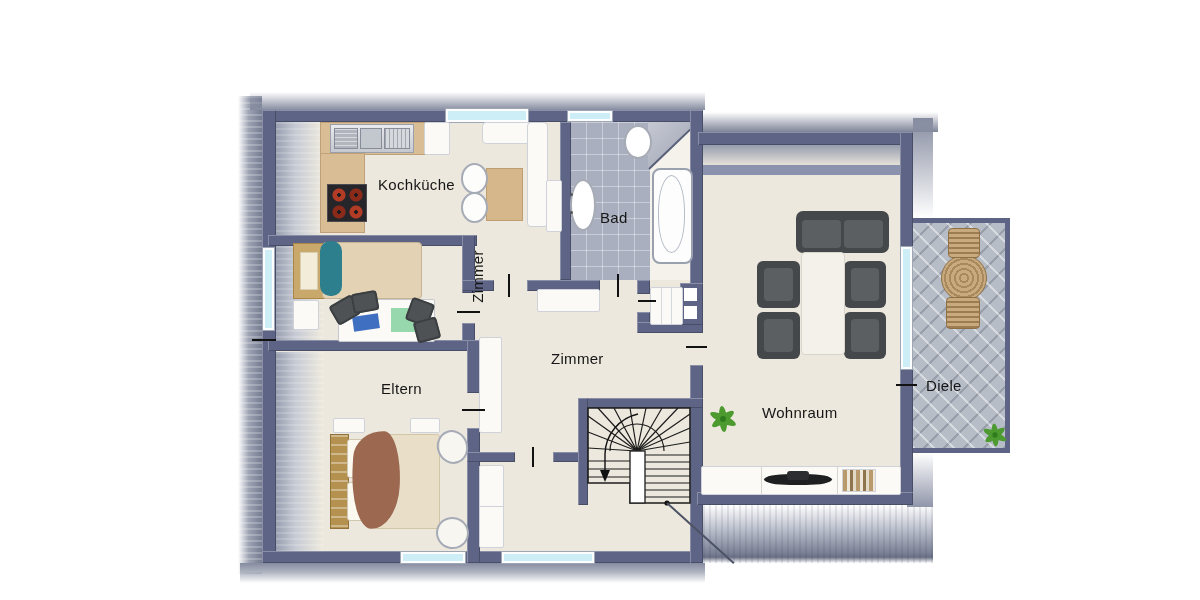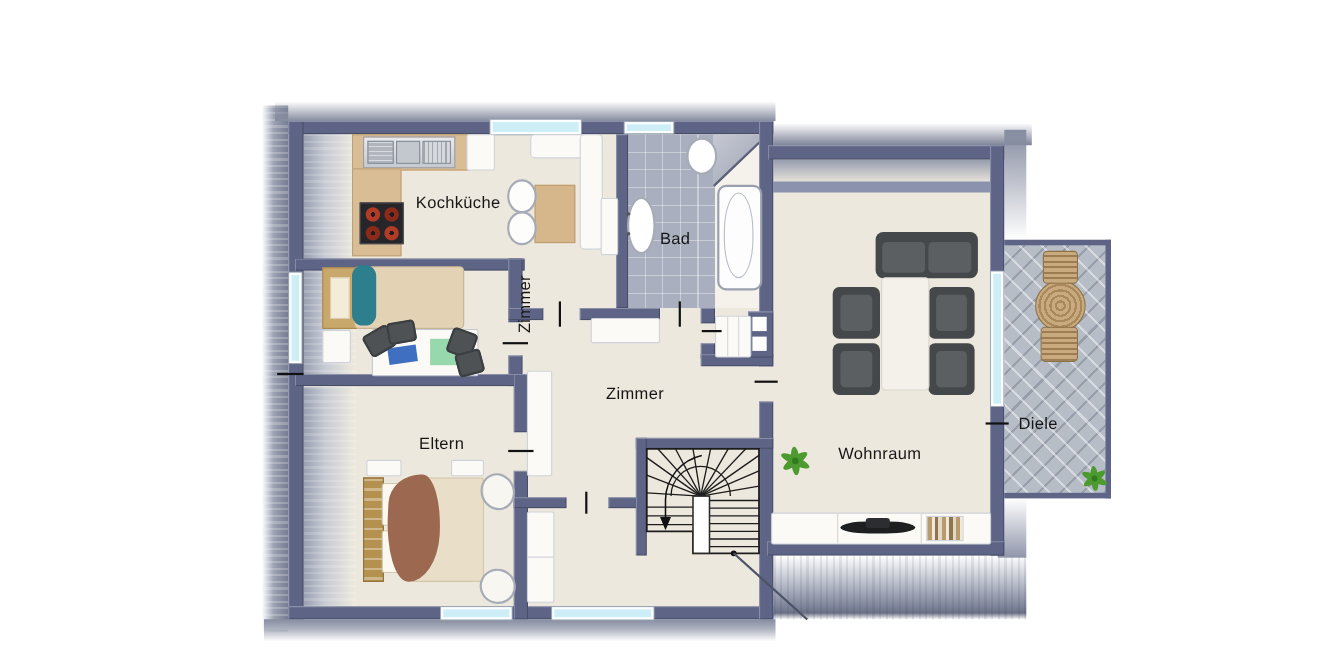--- a/index.html
+++ b/index.html
@@ -274,17 +274,17 @@
   <div class="tick" style="left:532px;top:447px;width:2px;height:20px;"></div>
   <div class="tick" style="left:686px;top:346px;width:21px;height:2px;"></div>
   <div class="tick" style="left:638px;top:300px;width:18px;height:2px;"></div>
   <div class="tick" style="left:896px;top:384px;width:21px;height:2px;"></div>
   <div class="tick" style="left:252px;top:339px;width:24px;height:2px;"></div>
 
   <div class="lbl" style="left:378px;top:176px;">Kochküche</div>
   <div class="lbl" style="left:600px;top:197px;margin-top:12px;">Bad</div>
   <div class="lbl" style="left:444px;top:268px;width:66px;text-align:center;transform:rotate(-90deg);">Zimmer</div>
   <div class="lbl" style="left:551px;top:350px;">Zimmer</div>
-  <div class="lbl" style="left:381px;top:395px;">Eltern</div>
+  <div class="lbl" style="left:381px;top:380px;">Eltern</div>
   <div class="lbl" style="left:762px;top:404px;">Wohnraum</div>
   <div class="lbl" style="left:926px;top:377px;">Diele</div>
 
 </div>
 
 </body></html>

